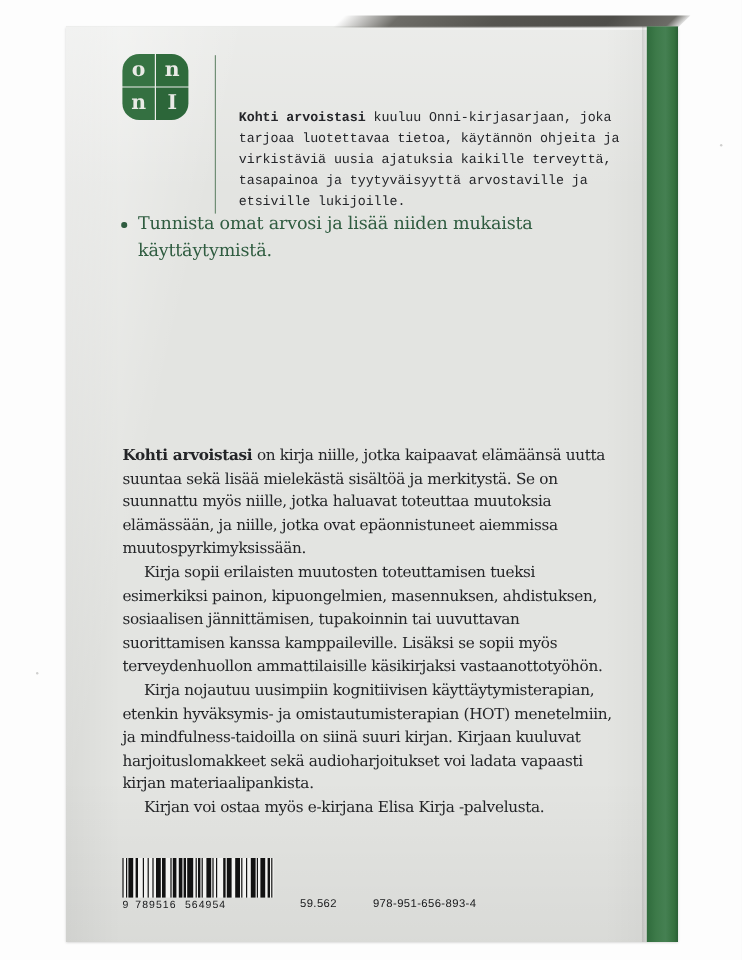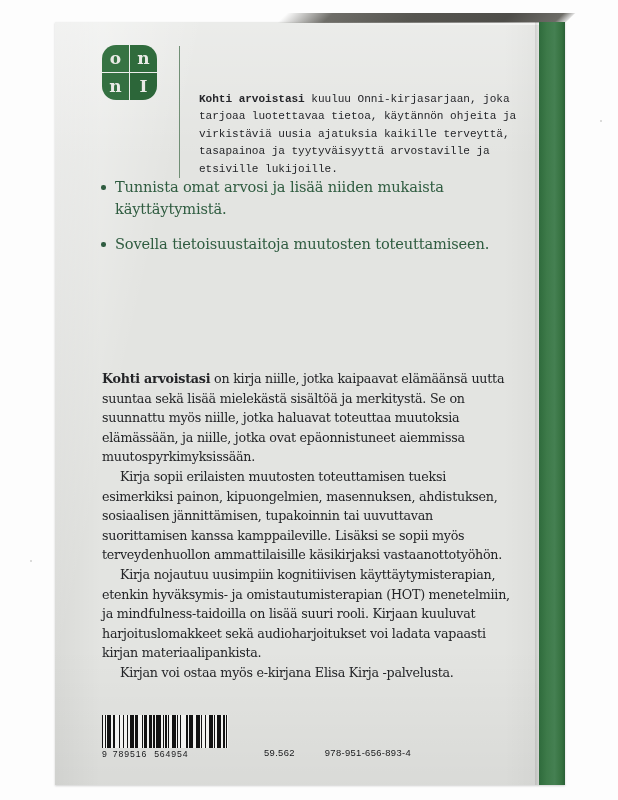--- a/index.html
+++ b/index.html
@@ -224,21 +224,21 @@
     color: #17181a;
     letter-spacing: 0.9px;
     margin-top: 1px;
   }
   #barcode-digits .lead { margin-right: 5px; }
   #barcode-digits .grp { margin-right: 7px; }
 
   #barcode-meta {
     display: flex;
     align-items: center;
-    margin-left: 36px;
+    margin-left: 22px;
     padding-bottom: 1px;
     font-family: "Liberation Sans", sans-serif;
     font-size: 9.4px;
     color: #17181a;
     letter-spacing: 0.35px;
   }
   #price-code { margin-right: 30px; }
 
   
   .speck {
@@ -283,27 +283,26 @@
         </div>
     </div>
 
     <div id="logo-divider"></div>
 
     <div id="intro-text"><span class="strong">Kohti arvoistasi</span><span> kuuluu Onni-kirjasarjaan, joka tarjoaa luotettavaa tietoa, käytännön ohjeita ja virkistäviä uusia ajatuksia kaikille terveyttä, tasapainoa ja tyytyväisyyttä arvostaville ja etsiville lukijoille.</span></div>
   </div>
 
   <ul id="bullet-list">
     <li><span>Tunnista omat arvosi ja lisää niiden mukaista käyttäytymistä.</span></li>
-    <li><span>Sovella tietoisuustaitoja muutosten toteuttamiseen.</span></li>
   </ul>
 
   <div id="body-copy">
     <p><span class="strong">Kohti arvoistasi</span><span> on kirja niille, jotka kaipaavat elämäänsä uutta suuntaa sekä lisää mielekästä sisältöä ja merkitystä. Se on suunnattu myös niille, jotka haluavat toteuttaa muutoksia elämässään, ja niille, jotka ovat epäonnistuneet aiemmissa muutospyrkimyksissään.</span></p>
     <p class="indent">Kirja sopii erilaisten muutosten toteuttamisen tueksi esimerkiksi painon, kipuongelmien, masennuksen, ahdistuksen, sosiaalisen jännittämisen, tupakoinnin tai uuvuttavan suorittamisen kanssa kamppaileville. Lisäksi se sopii myös terveydenhuollon ammattilaisille käsikirjaksi vastaanottotyöhön.</p>
-    <p class="indent">Kirja nojautuu uusimpiin kognitiivisen käyttäytymisterapian, etenkin hyväksymis- ja omistautumisterapian (HOT) menetelmiin, ja mindfulness-taidoilla on lisää suuri rooli. Kirjaan kuuluvat harjoituslomakkeet sekä audioharjoitukset voi ladata vapaasti kirjan materiaalipankista.</p>
+    <p class="indent">Kirja nojautuu uusimpiin kognitiivisen käyttäytymisterapian, etenkin hyväksymis- ja omistautumisterapian (HOT) menetelmiin, ja mindfulness-taidoilla on siinä suuri kirjan. Kirjaan kuuluvat harjoituslomakkeet sekä audioharjoitukset voi ladata vapaasti kirjan materiaalipankista.</p>
     <p class="indent">Kirjan voi ostaa myös e-kirjana Elisa Kirja -palvelusta.</p>
   </div>
 
   <div id="barcode-zone">
 
     <div id="barcode">
       <div id="barcode-bars">
           <i style="width: 1.326px;"></i>
           <i class="sp" style="width: 1.326px;"></i>
           <i style="width: 1.326px;"></i>

